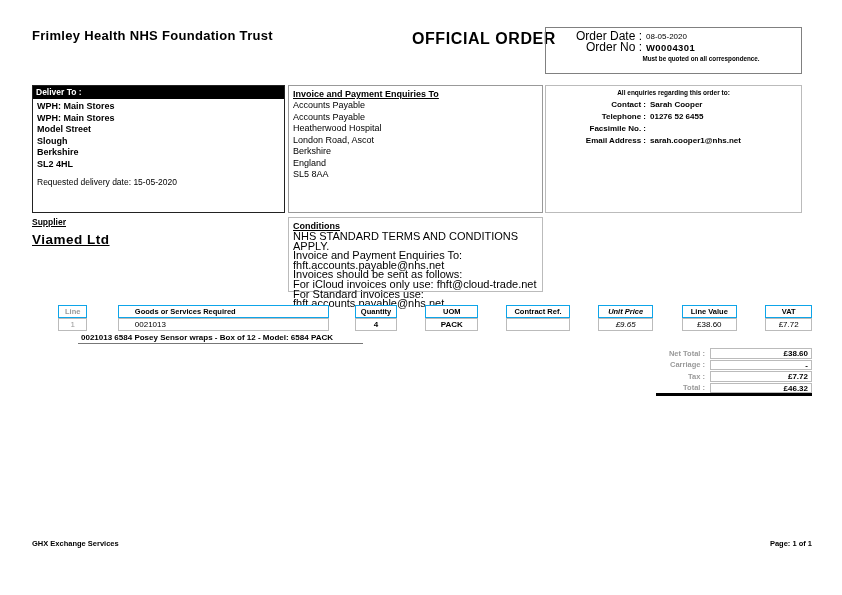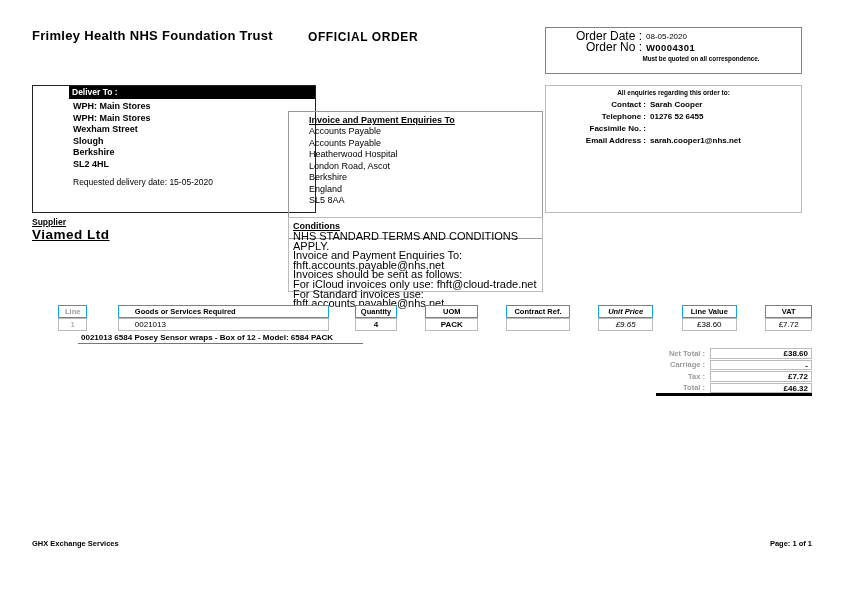--- a/index.html
+++ b/index.html
@@ -5,50 +5,50 @@
   html,body { margin:0; padding:0; background:#e8e8e8; }
   .page {
     position:relative; width:842px; height:595px; background:#ffffff;
     font-family:"Liberation Sans", sans-serif; color:#000;
     margin:0 auto; overflow:hidden;
   }
   .abs { position:absolute; }
 
   
   .trust-name { left:32px; top:28px; width:258px; font-size:13px; font-weight:bold; line-height:16px; letter-spacing:0.3px; }
-  .doc-title  { left:308px; top:30px; width:240px; text-align:left; font-size:12px; font-weight:bold; letter-spacing:0.6px; }
+  .doc-title  { left:316px; top:30px; width:240px; text-align:right; font-size:16px; font-weight:bold; letter-spacing:0.6px; }
 
   .order-box { left:545px; top:27px; width:257px; height:47px; border:1px solid #808080; box-sizing:border-box; padding-top:3px; }
   .ob-row { display:flex; line-height:11px; }
   .ob-label { width:96px; text-align:right; font-size:12px; }
   .ob-val { margin-left:4px; font-size:8px; }
   .ob-no { font-weight:bold; font-size:9.5px; letter-spacing:0.4px; }
   .ob-note { text-align:center; font-size:6.3px; font-weight:bold; margin-top:2px; padding-left:55px; }
 
   
-  .deliver-box { left:32px; top:85px; width:284px; height:128px; border:1.5px solid #222; box-sizing:border-box;padding-left:36px; }
+  .deliver-box { left:32px; top:85px; width:253px; height:128px; border:1.5px solid #222; box-sizing:border-box; }
   .deliver-head { background:#000; color:#fff; font-size:8.5px; font-weight:bold; height:13px; line-height:13px; padding-left:3px; }
   .deliver-lines { padding:2px 0 0 4px; }
   .d-line { font-size:9px; font-weight:bold; line-height:11.5px; }
   .req-date { font-size:8.5px; margin-top:7px; font-weight:normal; }
 
-  .invoice-box { left:288px; top:85px; width:255px; height:128px; border:1px solid #999; box-sizing:border-box; padding:2px 0 0 20px;margin-top:26px; }
+  .invoice-box { left:288px; top:85px; width:255px; height:128px; border:1px solid #999; box-sizing:border-box; padding:2px 0 0 4px; }
   .sec-head { font-size:9px; font-weight:bold; text-decoration:underline; line-height:12px; }
   .i-line { font-size:9px; line-height:11.5px; }
 
   .contact-box { left:545px; top:85px; width:257px; height:128px; border:1px solid #bbb; box-sizing:border-box; padding-top:3px; }
   .c-head { text-align:center; font-size:6.5px; font-weight:bold; margin-bottom:3px; }
   .c-row { display:flex; line-height:12px; }
   .c-label { width:100px; text-align:right; font-size:8px; font-weight:bold; }
   .c-val { margin-left:4px; font-size:8px; font-weight:bold; }
 
   
   .supplier-wrap { left:32px; top:217px; width:253px; }
   .supplier-head { font-size:8.5px; font-weight:bold; text-decoration:underline; }
-  .supplier-name { font-size:13.5px; font-weight:bold; text-decoration:underline; letter-spacing:0.5px; }
+  .supplier-name { font-size:13.5px; font-weight:bold; text-decoration:underline; letter-spacing:0.5px; margin-top:5px; }
 
   .conditions-box { left:288px; top:217px; width:255px; height:75px; border:1px solid #bbb; box-sizing:border-box; padding:2px 0 0 4px; }
   .cond-line { font-size:11px; line-height:9.6px; }
 
   
   .otable { left:32px; top:305px; width:780px; }
   .trow { display:flex; }
   .cell { box-sizing:border-box; height:13px; display:flex; align-items:center; justify-content:center;
           font-size:7.5px; border:1px solid #0ea5e9; background:#fff;margin-left:26px; }
   .dcell { border-color:#bbb; font-size:8px; }
@@ -93,21 +93,21 @@
       <span class="ob-val ob-no">W0004301</span>
     </div>
     <div class="ob-note">Must be quoted on all correspondence.</div>
   </div>
 
   <div class="abs deliver-box">
     <div class="deliver-head">Deliver To :</div>
     <div class="deliver-lines">
       <div class="d-line">WPH: Main Stores</div>
       <div class="d-line">WPH: Main Stores</div>
-      <div class="d-line">Wexham Street</div>
+      <div class="d-line">Model Street</div>
       <div class="d-line">Slough</div>
       <div class="d-line">Berkshire</div>
       <div class="d-line">SL2 4HL</div>
       <div class="req-date">Requested delivery date: 15-05-2020</div>
     </div>
   </div>
 
   <div class="abs invoice-box">
     <div class="sec-head">Invoice and Payment Enquiries To</div>
     <div class="i-line">Accounts Payable</div>

